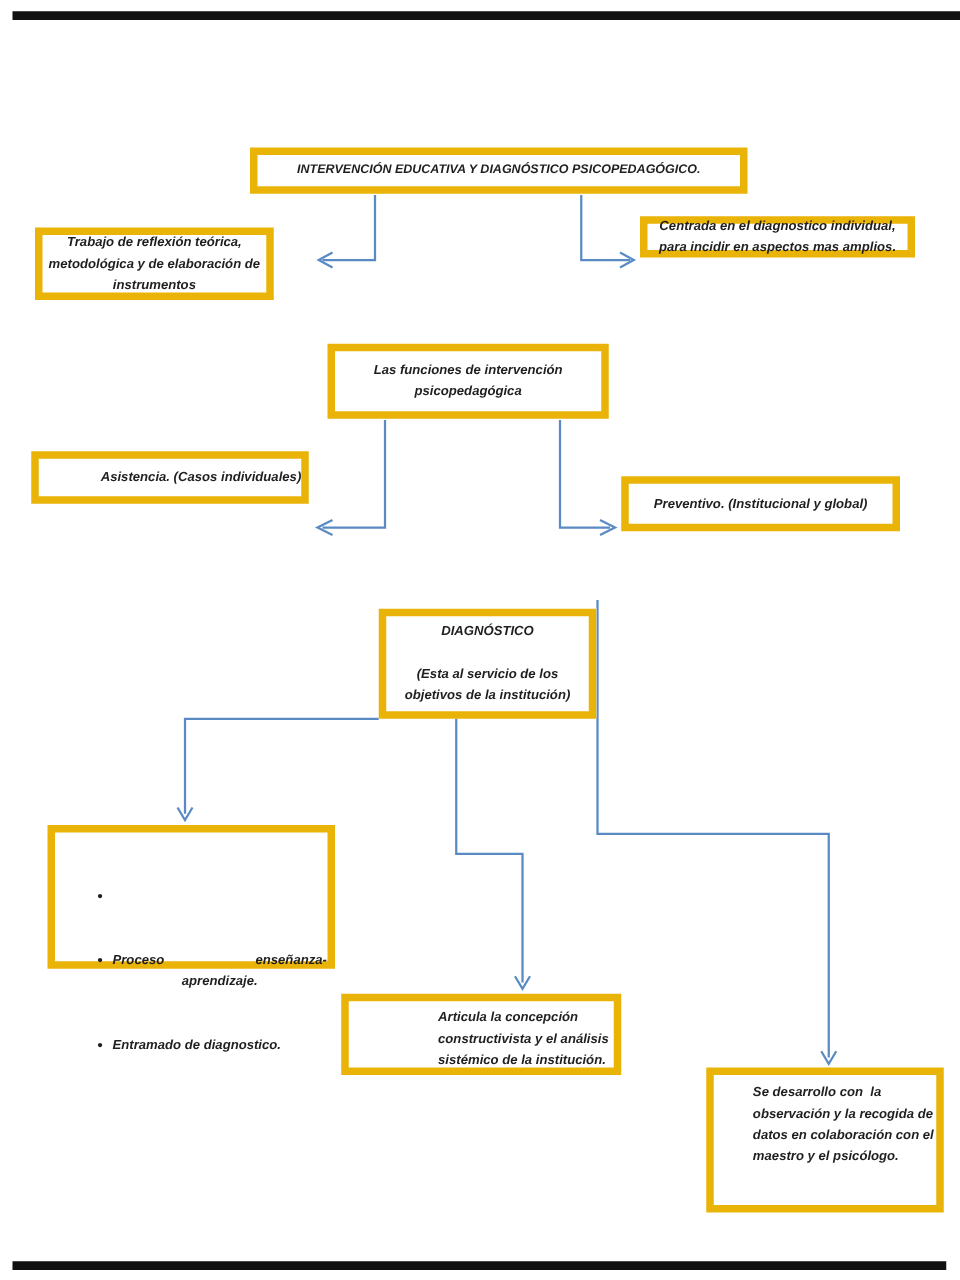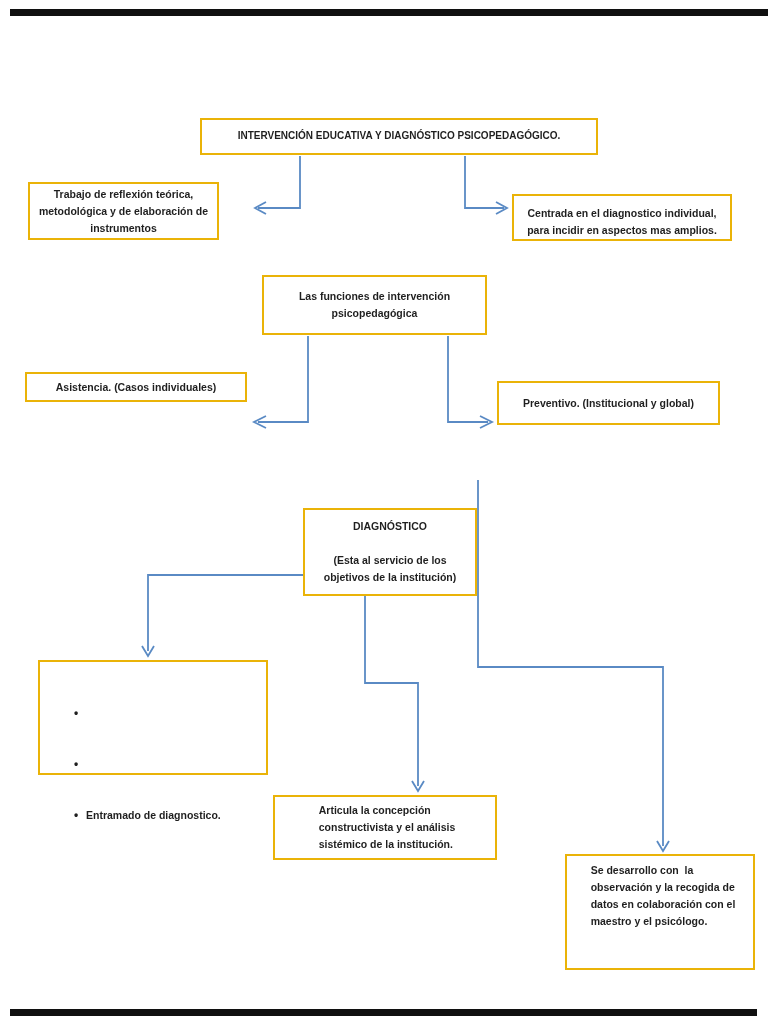--- a/index.html
+++ b/index.html
@@ -15,45 +15,46 @@
     position: absolute;
     height: 7px;
     background: #101010;
   }
   .page-edge.top { left: 10px; top: 9px; width: 758px; }
   .page-edge.bottom { left: 10px; top: 1009px; width: 747px; }
 
   .dbox {
     position: absolute;
     box-sizing: border-box;
-    border: 2px solid #eab308;
+    border: 6px solid #eab308;
     background: #ffffff;
     color: #1f1f1f;
     font-weight: 700;
     font-size: 10.5px;
     line-height: 1.62;
     white-space: pre;
     display: flex;
     align-items: center;
     justify-content: center;
     text-align: center;
+    font-style: italic;
   }
   .dbox.left-align {
-    justify-content: center;
+    justify-content: flex-end;
     align-items: flex-start;
     text-align: left;
   }
 
   .b-title      { left: 200px; top: 118px; width: 398px; height: 37px; font-size: 10px; }
   .b-reflexion  { left: 28px;  top: 182px; width: 191px; height: 58px; }
-  .b-centrada   { left: 512px; top: 194px; width: 220px; height: 47px; align-items: flex-end; }
+  .b-centrada   { left: 512px; top: 173px; width: 220px; height: 33px; }
   .b-funciones  { left: 262px; top: 275px; width: 225px; height: 60px; }
-  .b-asistencia { left: 25px;  top: 372px; width: 222px; height: 30px; }
+  .b-asistencia { left: 25px;  top: 361px; width: 222px; height: 42px; justify-content: flex-end; }
   .b-preventivo { left: 497px; top: 381px; width: 223px; height: 44px; }
-  .b-diagnostico{ left: 303px; top: 487px; width: 174px; height: 88px; margin-top: 21px; }
+  .b-diagnostico{ left: 303px; top: 487px; width: 174px; height: 88px; }
   .b-situarlo   { left: 38px;  top: 660px; width: 230px; height: 115px;
                   display: block; padding: 9px 4px 0 26px; }
   .b-articula   { left: 273px; top: 795px; width: 224px; height: 65px; padding: 5px 4px 0 8px; }
   .b-desarrollo { left: 565px; top: 854px; width: 190px; height: 116px; padding: 6px 2px 0 8px; }
 
   .bullet-item { display: flex; white-space: pre; }
   .bullet-dot  { width: 20px; flex: 0 0 20px; font-size: 12px; line-height: 17px; }
   .bullet-text { line-height: 17px; }
 
   svg.connectors {
@@ -126,20 +127,22 @@
 (Esta al servicio de los
 objetivos de la institución)</span>
   </div>
 
   <div class="dbox b-situarlo">
     <div class="bullet-item">
       <span class="bullet-dot">•</span>
     </div>
     <div class="bullet-item">
       <span class="bullet-dot">•</span>
+      <span class="bullet-text">Proceso&nbsp;&nbsp;&nbsp;&nbsp;&nbsp;&nbsp;&nbsp;&nbsp;&nbsp;&nbsp;&nbsp;&nbsp;&nbsp;&nbsp;&nbsp;&nbsp;&nbsp;&nbsp;&nbsp;&nbsp;&nbsp;&nbsp;&nbsp;&nbsp;&nbsp;enseñanza-
+aprendizaje.</span>
     </div>
     <div class="bullet-item">
       <span class="bullet-dot">•</span>
       <span class="bullet-text">Entramado de diagnostico.</span>
     </div>
   </div>
 
   <div class="dbox b-articula left-align">
     <span>Articula la concepción
 constructivista y el análisis

